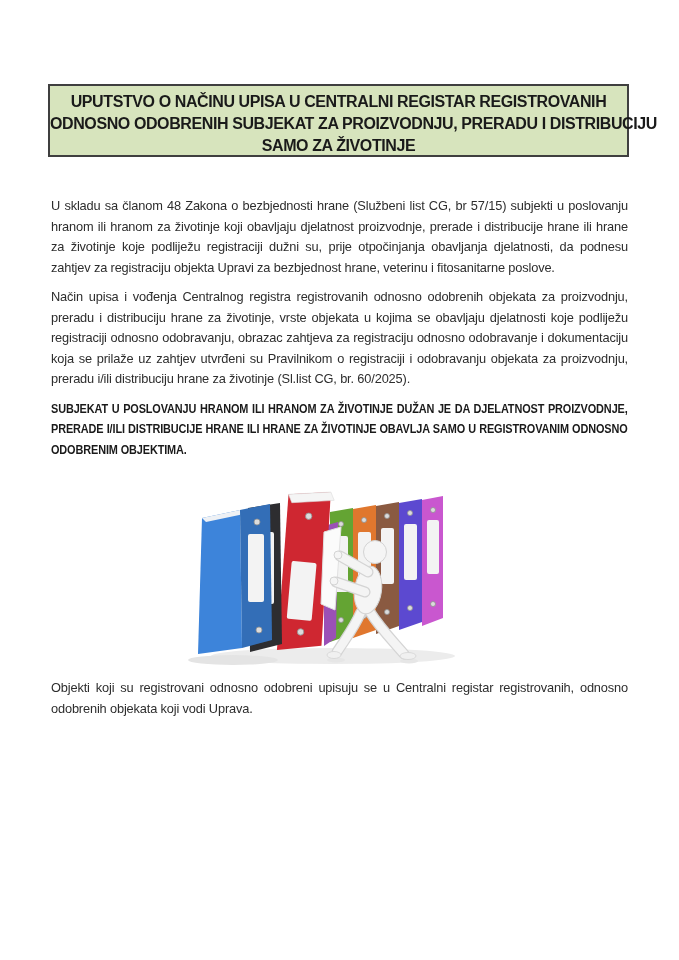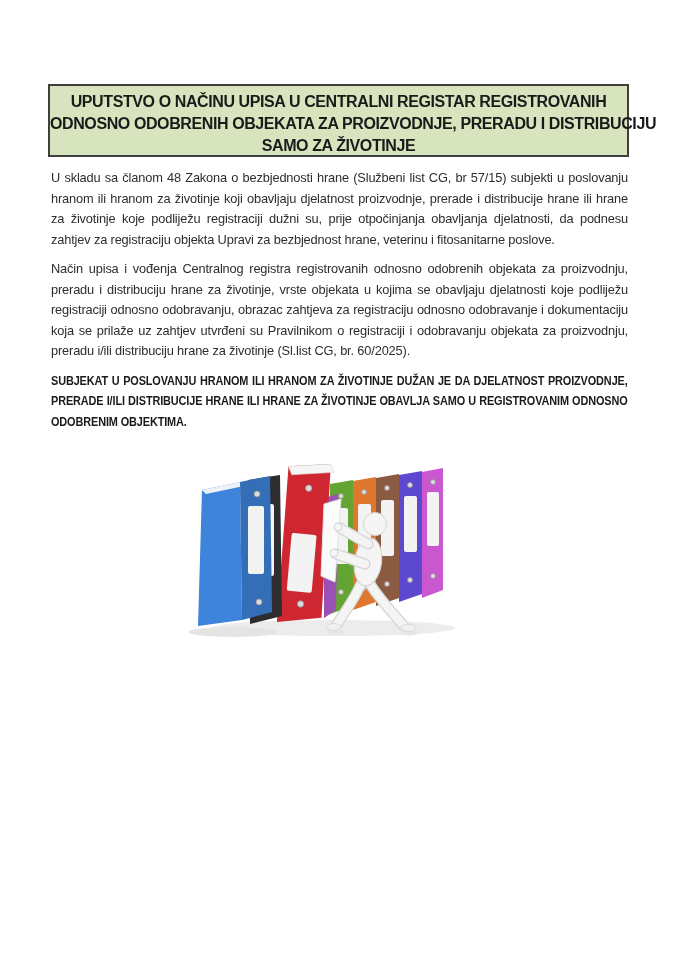--- a/index.html
+++ b/index.html
@@ -23,21 +23,21 @@
   }
   .title-line {
     font-size:16px;
     font-weight:bold;
     letter-spacing:-0.4px;
     line-height:22px;
     white-space:nowrap;
     color:#1a1a1a;
   }
   .content {
-    position:absolute; left:51px; top:168px;
+    position:absolute; left:51px; top:196px;
     width:577px;
   }
   p.para {
     margin:0 0 9px 0;
     font-size:12.8px;
     letter-spacing:-0.15px;
     line-height:20.5px;
     text-align:justify;
     text-justify:inter-word;
   }
@@ -61,21 +61,21 @@
   .figure-solid { fill:#f5f5f5; stroke:#d4d4d4; stroke-width:1; }
   .foot { fill:#f0f0f0; stroke:#d4d4d4; stroke-width:0.8; }
 </style>
 </head>
 <body>
 
 <div class="page" style="background: rgb(255, 255, 255);">
 
   <div class="title-box" style="background: rgb(215, 228, 189); border-color: rgb(63, 63, 63); color: rgb(26, 26, 26);">
     <div class="title-line">UPUTSTVO O NAČINU UPISA U CENTRALNI REGISTAR REGISTROVANIH</div>
-    <div class="title-line">ODNOSNO ODOBRENIH OBJEKATA ZA PROIZVODNJE, PRERADU I DISTRIBUCIJU</div>
+    <div class="title-line">ODNOSNO ODOBRENIH SUBJEKAT ZA PROIZVODNJU, PRERADU I DISTRIBUCIJU</div>
     <div class="title-line">SAMO ZA ŽIVOTINJE</div>
   </div>
 
   <div class="content">
 
     <p class="para">U skladu sa članom 48 Zakona o bezbjednosti hrane (Službeni list CG, br 57/15) subjekti u poslovanju hranom ili hranom za životinje koji obavljaju djelatnost proizvodnje, prerade i distribucije hrane ili hrane za životinje koje podliježu registraciji dužni su, prije otpočinjanja obavljanja djelatnosti, da podnesu zahtjev za registraciju objekta Upravi za bezbjednost hrane, veterinu i fitosanitarne poslove.</p>
 
     <p class="para">Način upisa i vođenja Centralnog registra registrovanih odnosno odobrenih objekata za proizvodnju, preradu i distribuciju hrane za životinje, vrste objekata u kojima se obavljaju djelatnosti koje podliježu registraciji odnosno odobravanju, obrazac zahtjeva za registraciju odnosno odobravanje i dokumentaciju koja se prilaže uz zahtjev utvrđeni su Pravilnikom o registraciji i odobravanju objekata za proizvodnju, preradu i/ili distribuciju hrane za životinje (Sl.list CG, br. 60/2025).</p>
 
     <p class="para bold-caps">SUBJEKAT U POSLOVANJU HRANOM ILI HRANOM ZA ŽIVOTINJE DUŽAN JE DA DJELATNOST PROIZVODNJE, PRERADE I/ILI DISTRIBUCIJE HRANE ILI HRANE ZA ŽIVOTINJE OBAVLJA SAMO U REGISTROVANIM ODNOSNO ODOBRENIM OBJEKTIMA.</p>
@@ -164,16 +164,17 @@
         <path class="limb" d="M190,102 L162,86"></path>
         <path class="limb-outline" d="M187,122 L158,112"></path>
         <path class="limb" d="M187,122 L158,112"></path>
         <circle class="figure-solid" cx="160" cy="85" r="4"></circle>
         <circle class="figure-solid" cx="156" cy="111" r="4"></circle>
 
         <circle class="figure-solid" cx="197" cy="82" r="11.5"></circle>
       </g>
     </svg>
 
+    <p class="para">Objekti koji su registrovani odnosno odobreni upisuju se u Centralni registar registrovanih, odnosno odobrenih objekata koji vodi Uprava.</p>
 
 
   </div>
 </div>
 
 </body></html>

